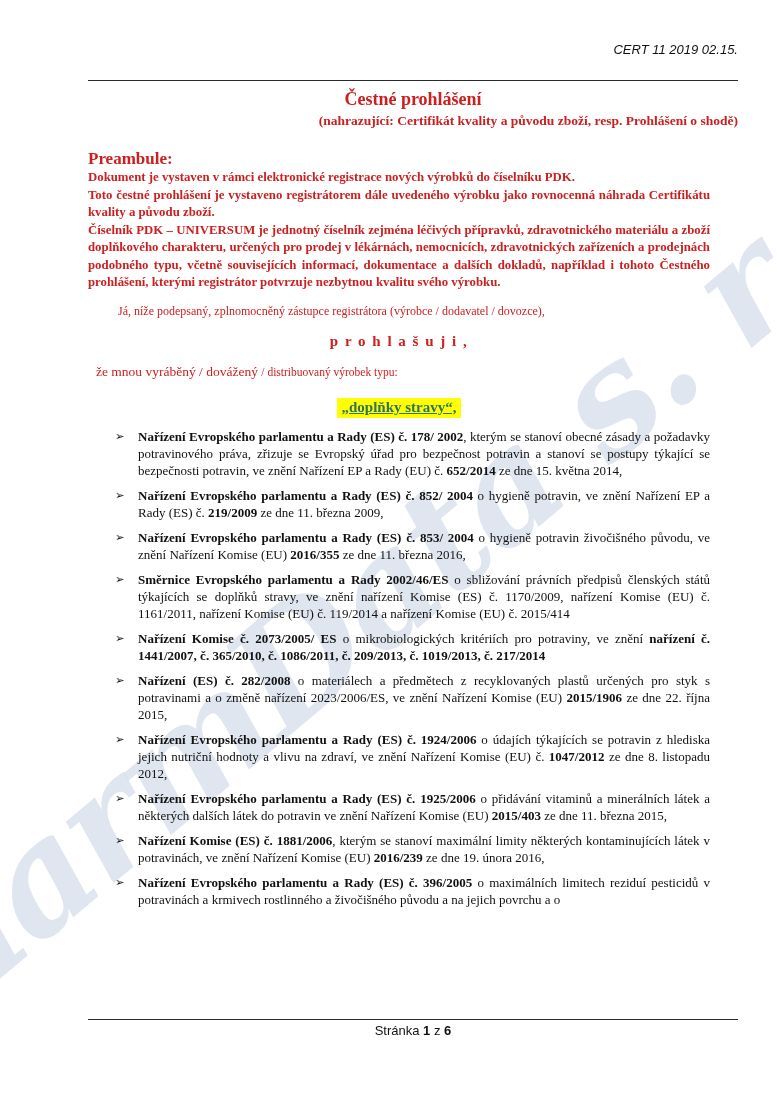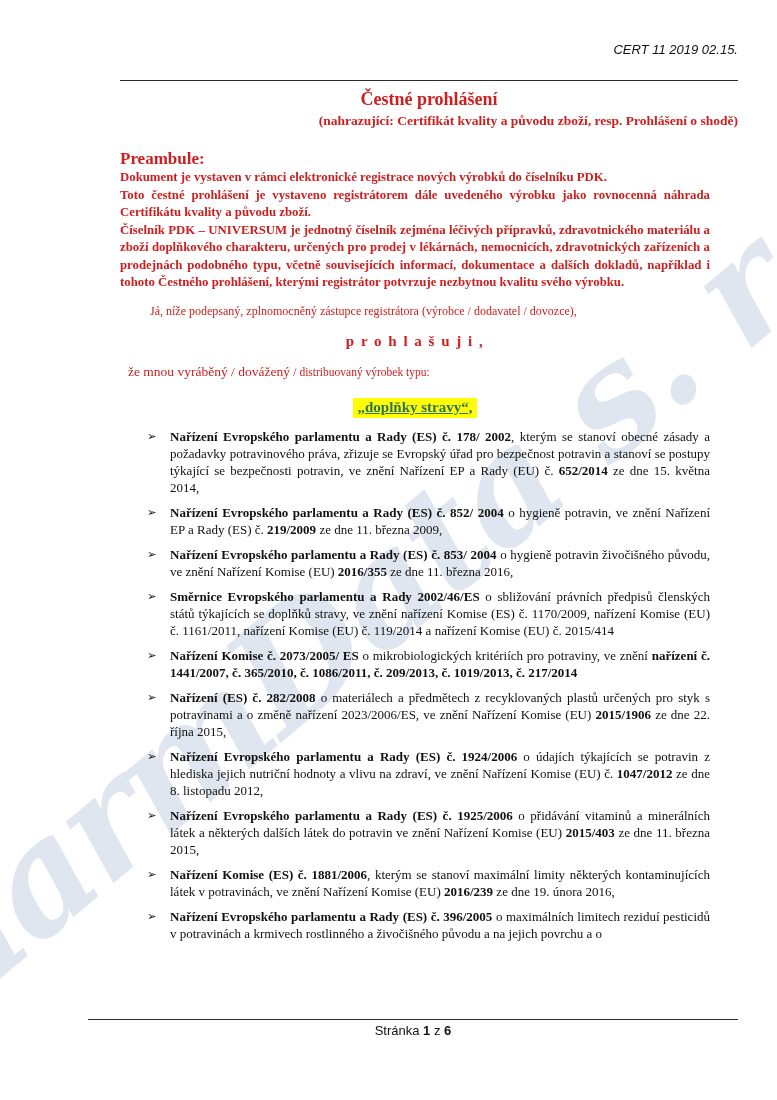--- a/index.html
+++ b/index.html
@@ -23,21 +23,21 @@
     font-size: 150px;
     letter-spacing: -4px;
     white-space: nowrap;
     color: rgba(183, 200, 219, 0.45);
     z-index: 0;
     user-select: none;
   }
   
   .content {
     position: relative; z-index: 1;
-    padding: 42px 39px 0 120px; 
+    padding: 42px 39px 0 88px; 
   }
   .header-ref {
     font-family: "Liberation Sans", sans-serif;
     font-style: italic;
     font-size: 13px;
     text-align: right;
     color: #111;
   }
   .top-rule { border: 0; border-top: 1.4px solid #2b2b2b; margin-top: 23px; }
   .doc-title {

